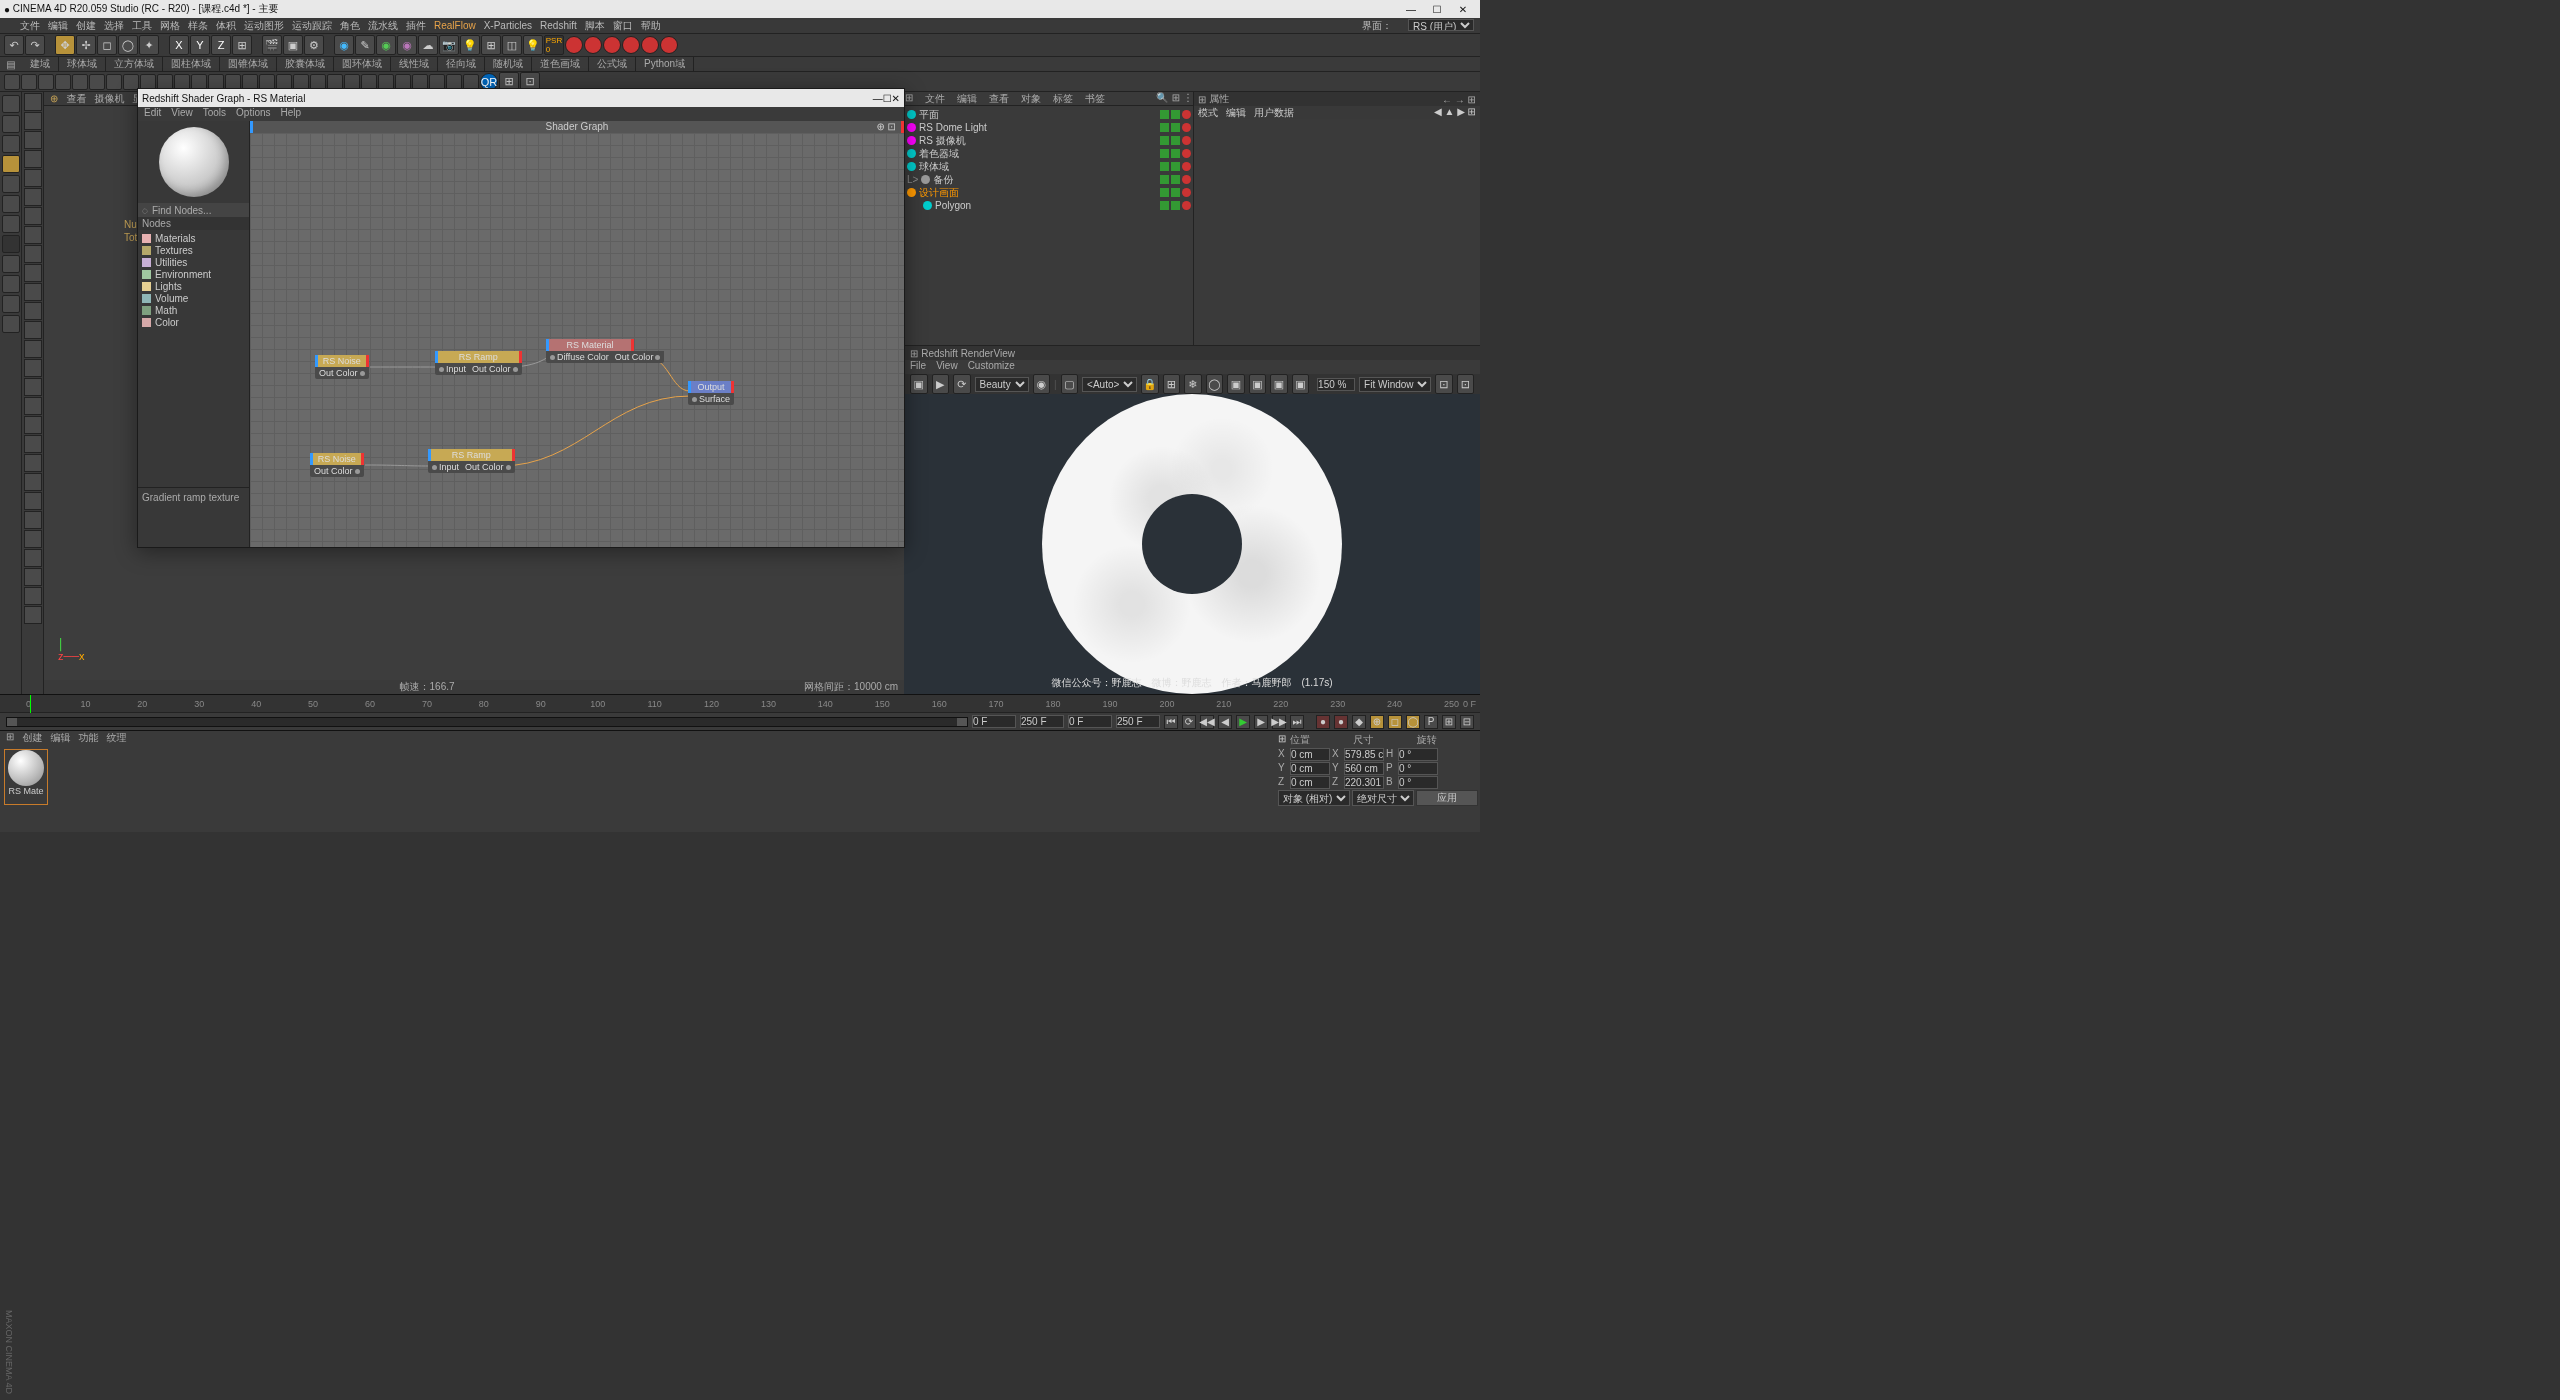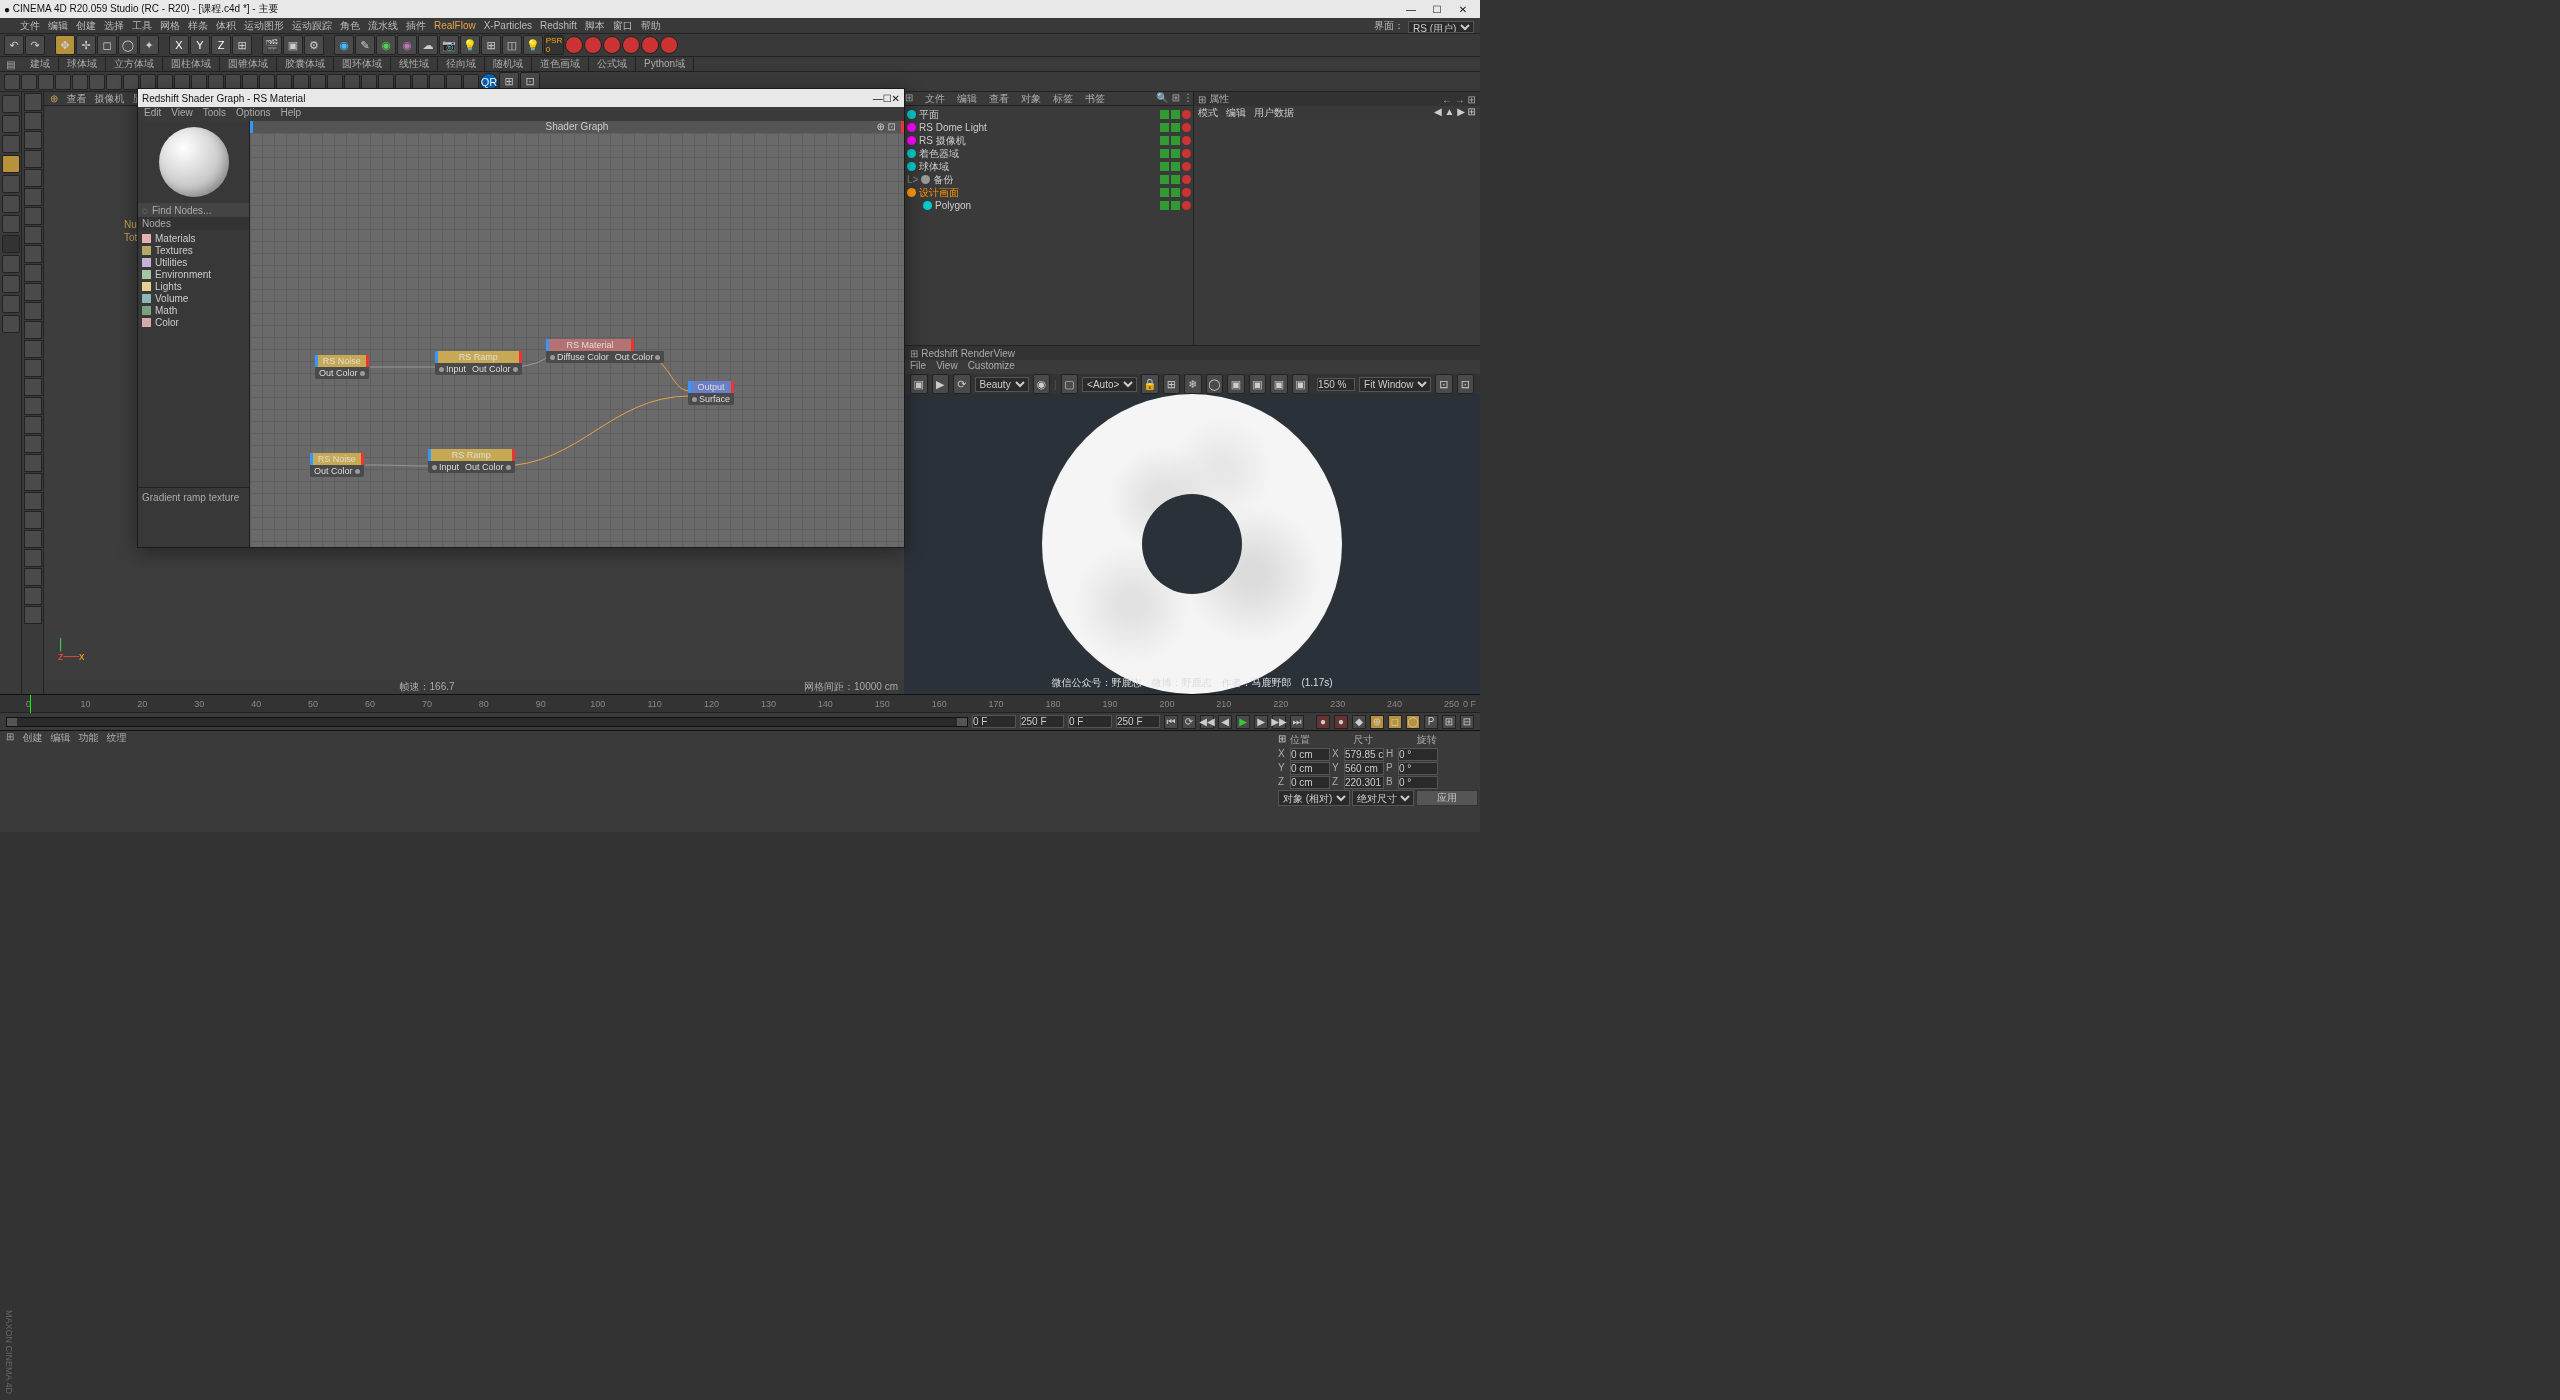--- a/index.html
+++ b/index.html
@@ -5,21 +5,21 @@
 * { margin:0; padding:0; box-sizing:border-box; font-family:Arial,"Microsoft YaHei",sans-serif; -webkit-font-smoothing:antialiased; }
 body { background:#333; color:#ccc; font-size:11px; overflow:hidden; width:2560px; height:1400px; transform:scale(1); transform-origin:0 0; position:relative;}
 
 #app { width:1480px; height:800px; }
 
 .titlebar { height:18px; background:#e8e8e8; color:#111; display:flex; align-items:center; padding:0 4px; font-size:10px;}
 .titlebar .spacer { flex:1;}
 .titlebar .winbtn { width:26px; text-align:center; font-size:10px;}
 
 .menubar { height:15px; background:#393939; color:#bbb; display:flex; align-items:center; font-size:10px; padding-left:20px; gap:8px;}
-.menubar .right { margin-left:auto; display:flex; gap:4px; align-items:flex-end; padding-right:6px;}
+.menubar .right { margin-left:auto; display:flex; gap:16px; align-items:flex-start; padding-right:6px;}
 .menubar select { background:#2a2a2a; color:#ccc; border:1px solid #555; font-size:10px; height:12px;}
 
 .toolbar1 { height:24px; background:#393939; display:flex; align-items:center; padding:0 4px; gap:1px; border-top:1px solid #222; border-bottom:1px solid #222;}
 .tbutton { width:20px; height:20px; background:#4a4a4a; border:1px solid #222; border-radius:2px; display:flex; align-items:center; justify-content:center; font-size:11px;}
 .tbutton.sel { background:#5a5a5a;}
 .xyz { background:#4a4a4a; color:#fff;}
 .rec { width:18px; height:18px; border-radius:9px;}
 
 .toolbar2 { height:15px; background:#3a3a3a; display:flex; align-items:center; font-size:10px; color:#aaa; border-bottom:1px solid #222;}
 .toolbar2 .tab { padding:0 8px; border-right:1px solid #222;}
@@ -535,20 +535,26 @@
 
 <div class="bottom">
   <div class="matpanel">
     <div class="mat-tabs">
       <span>⊞</span>
       <span>创建</span>
       <span>编辑</span>
       <span>功能</span>
       <span>纹理</span>
     </div>
+    <div class="mat-body">
+      <div class="matthumb">
+        <div class="matball"></div>
+        <span>RS Mate</span>
+      </div>
+    </div>
     <span class="vtext">MAXON CINEMA 4D</span>
   </div>
 
   <div class="coordpanel">
     <div class="row">
           <span style="width:10px">⊞</span>
       <span class="hdr">位置</span>
       <span class="hdr">尺寸</span>
       <span class="hdr">旋转</span>
     </div>

